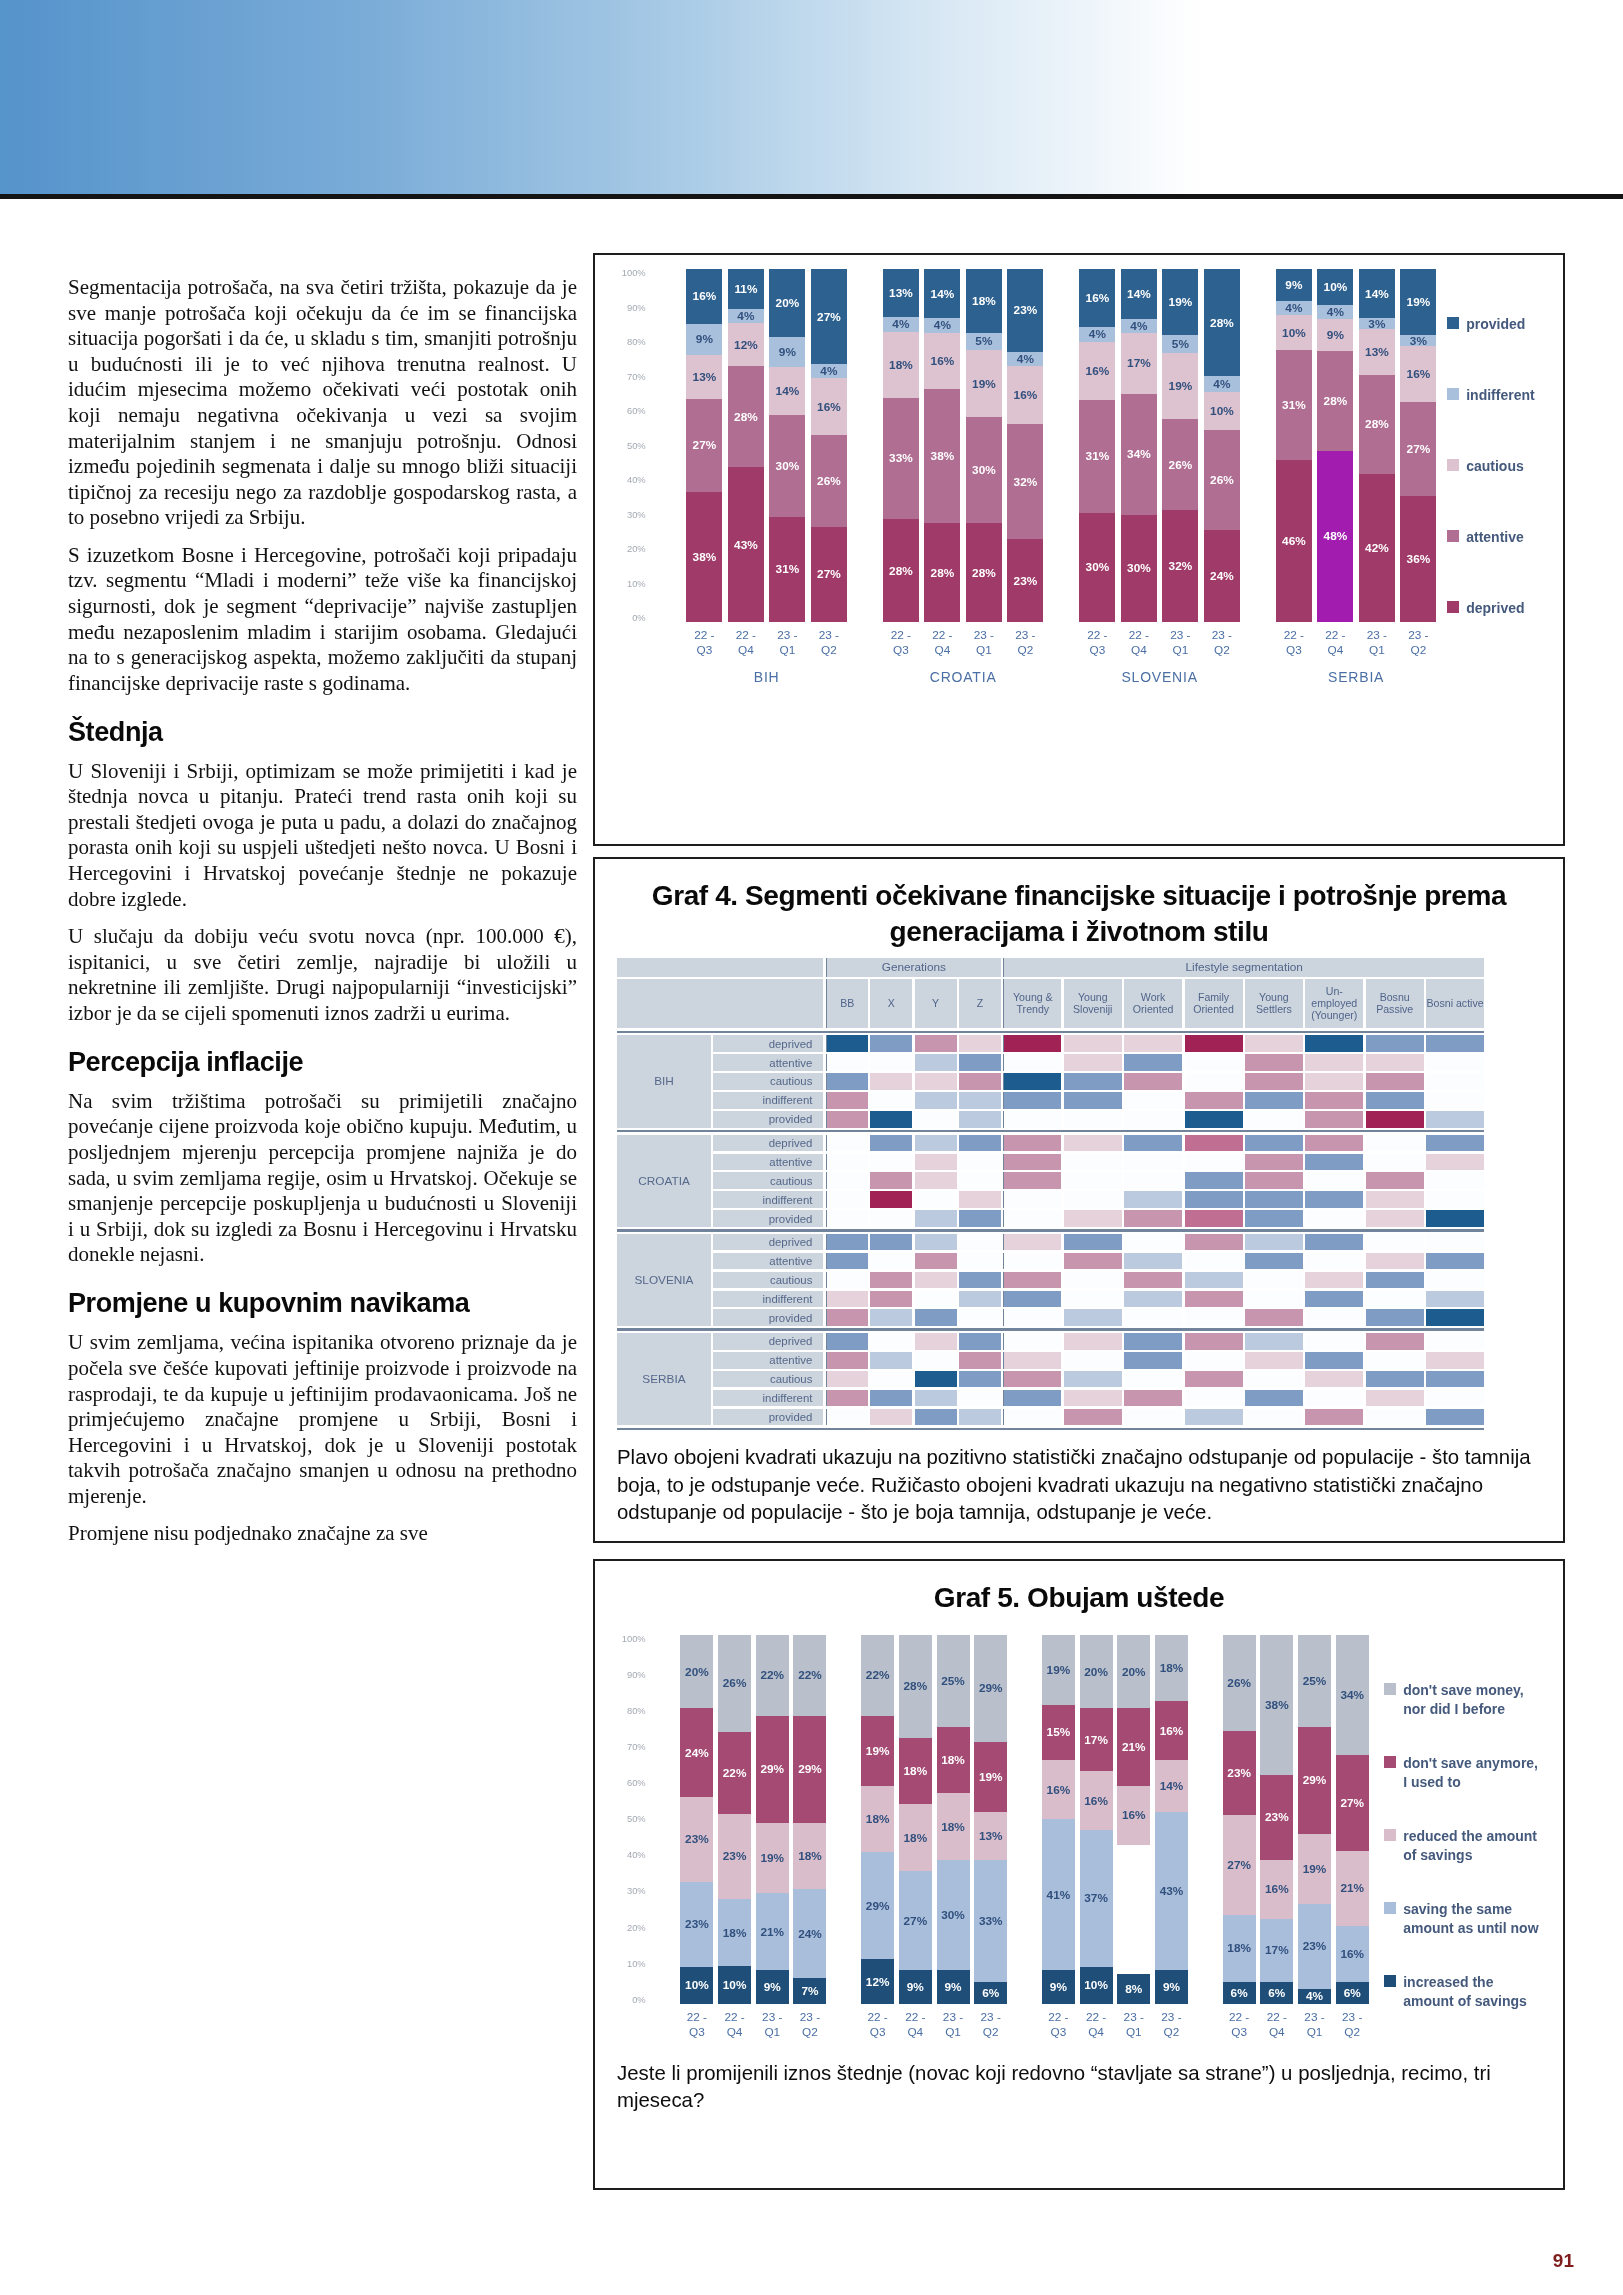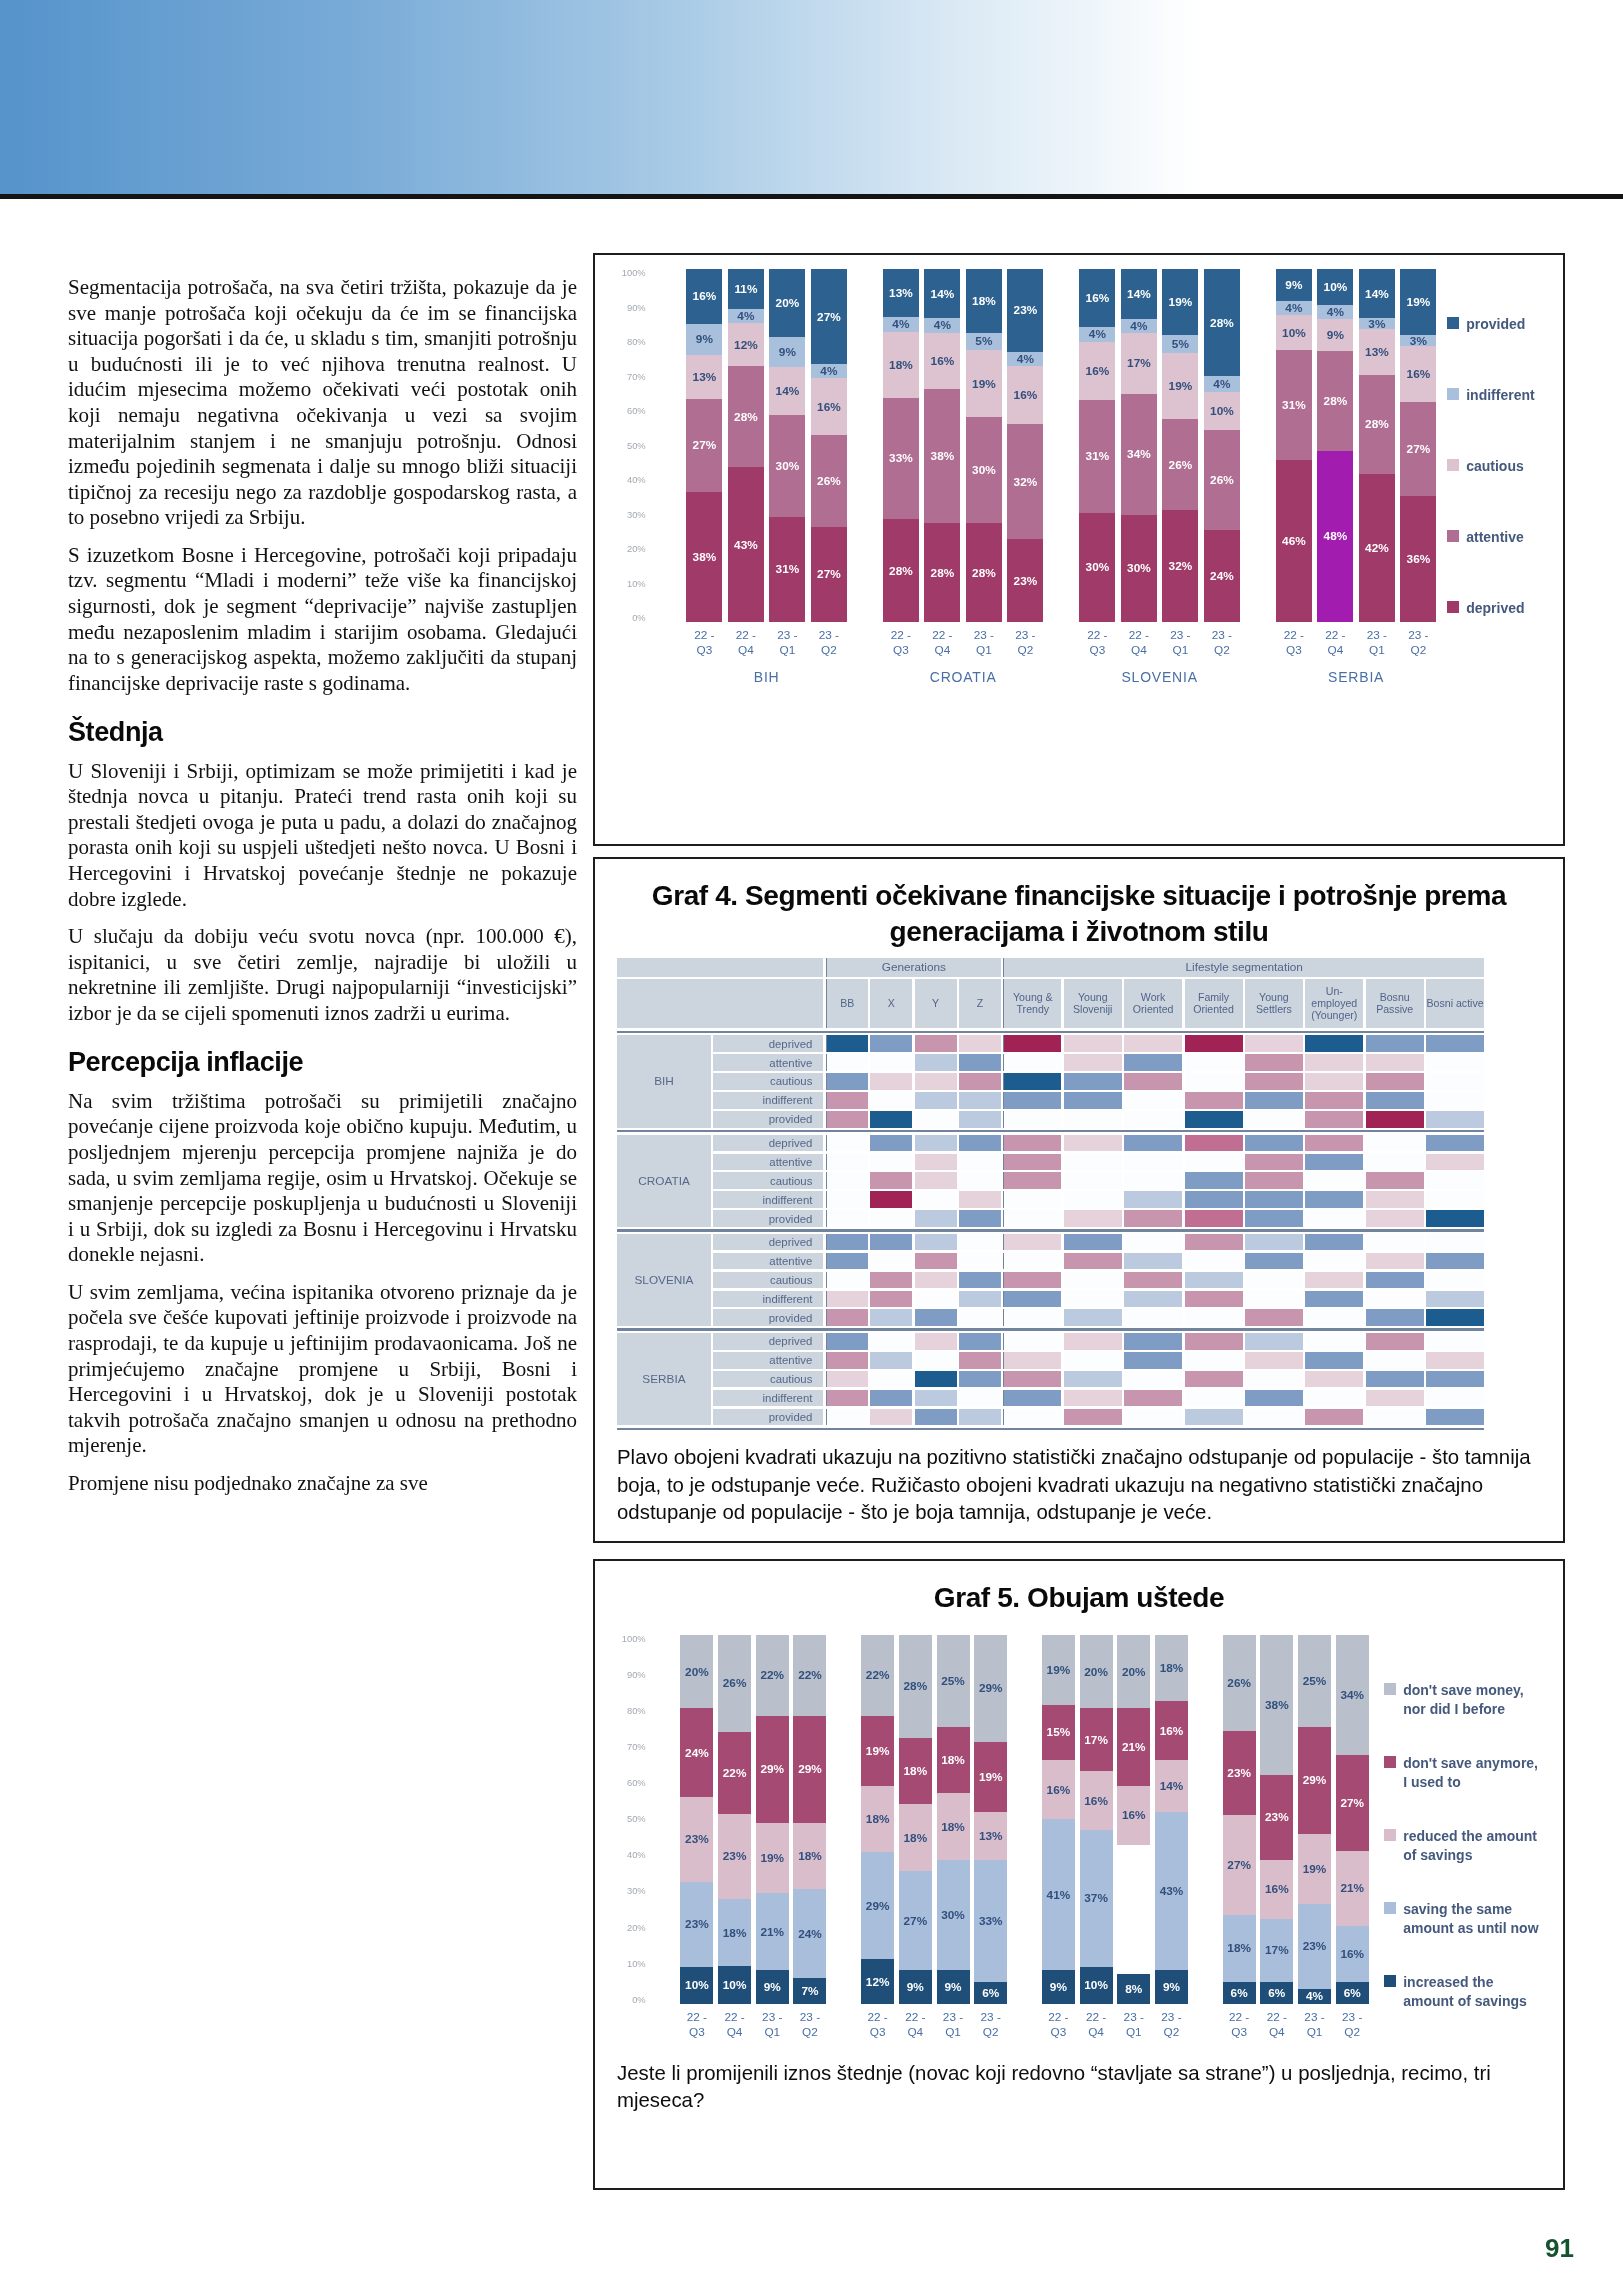--- a/index.html
+++ b/index.html
@@ -63,37 +63,38 @@
   .hm-gh{font-size:11.8px;height:19px;}
   .hm-ch{font-size:10.6px;line-height:11.8px;height:49px;}
   .hm-rl{background:#ccd4de;display:flex;align-items:center;justify-content:center;
         font-family:"Liberation Sans",sans-serif;font-size:11.8px;color:#55688a;}
   .hm-sl{background:#ccd4de;display:flex;align-items:center;justify-content:flex-end;padding-right:11px;
         box-sizing:border-box;font-family:"Liberation Sans",sans-serif;font-size:11.4px;color:#55688a;height:16.5px;}
   .hm-c{height:16.5px;}
   .hm-sep{grid-column:1 / -1;height:2.4px;background:#72839c;}
   .vline{border-left:1.6px solid #72839c;}
   
-  .page-number{position:absolute;right:49px;bottom:31px;font-family:"Liberation Sans",sans-serif;
-        font-weight:700;font-size:26px;color:#14532d;}
+  .page-number{position:absolute;right:49px;bottom:23px;font-family:"Liberation Sans",sans-serif;
+        font-weight:700;font-size:19px;color:#7f1d1d;}
 </style>
 </head>
 <body>
 
 <div class="page">
   <div class="top-band"></div>
 
   <div class="left-col">
     <p>Segmentacija potrošača, na sva četiri tržišta, pokazuje da je sve manje potrošača koji očekuju da će im se financijska situacija pogoršati i da će, u skladu s tim, smanjiti potrošnju u budućnosti ili je to već njihova trenutna realnost. U idućim mjesecima možemo očekivati veći postotak onih koji nemaju negativna očekivanja u vezi sa svojim materijalnim stanjem i ne smanjuju potrošnju. Odnosi između pojedinih segmenata i dalje su mnogo bliži situaciji tipičnoj za recesiju nego za razdoblje gospodarskog rasta, a to posebno vrijedi za Srbiju.</p>
     <p>S izuzetkom Bosne i Hercegovine, potrošači koji pripadaju tzv. segmentu “Mladi i moderni” teže više ka financijskoj sigurnosti, dok je segment “deprivacije” najviše zastupljen među nezaposlenim mladim i starijim osobama. Gledajući na to s generacijskog aspekta, možemo zaključiti da stupanj financijske deprivacije raste s godinama.</p>
     <h2>Štednja</h2>
     <p>U Sloveniji i Srbiji, optimizam se može primijetiti i kad je štednja novca u pitanju. Prateći trend rasta onih koji su prestali štedjeti ovoga je puta u padu, a dolazi do značajnog porasta onih koji su uspjeli uštedjeti nešto novca. U Bosni i Hercegovini i Hrvatskoj povećanje štednje ne pokazuje dobre izglede.</p>
     <p>U slučaju da dobiju veću svotu novca (npr. 100.000 €), ispitanici, u sve četiri zemlje, najradije bi uložili u nekretnine ili zemljište. Drugi najpopularniji “investicijski” izbor je da se cijeli spomenuti iznos zadrži u eurima.</p>
     <h2>Percepcija inflacije</h2>
     <p>Na svim tržištima potrošači su primijetili značajno povećanje cijene proizvoda koje obično kupuju. Međutim, u posljednjem mjerenju percepcija promjene najniža je do sada, u svim zemljama regije, osim u Hrvatskoj. Očekuje se smanjenje percepcije poskupljenja u budućnosti u Sloveniji i u Srbiji, dok su izgledi za Bosnu i Hercegovinu i Hrvatsku donekle nejasni.</p>
+    <h2>Promjene u kupovnim navikama</h2>
     <p>U svim zemljama, većina ispitanika otvoreno priznaje da je počela sve češće kupovati jeftinije proizvode i proizvode na rasprodaji, te da kupuje u jeftinijim prodavaonicama. Još ne primjećujemo značajne promjene u Srbiji, Bosni i Hercegovini i u Hrvatskoj, dok je u Sloveniji postotak takvih potrošača značajno smanjen u odnosu na prethodno mjerenje.</p>
     <p>Promjene nisu podjednako značajne za sve</p>
   </div>
 
   <section class="chart-box" id="graf3-box">
     <div class="g-wrap" id="graf3-mount">
         <div class="g-plot">
           <div class="g-yaxis">
             <div class="g-ytick">100%</div>
             <div class="g-ytick">90%</div>

